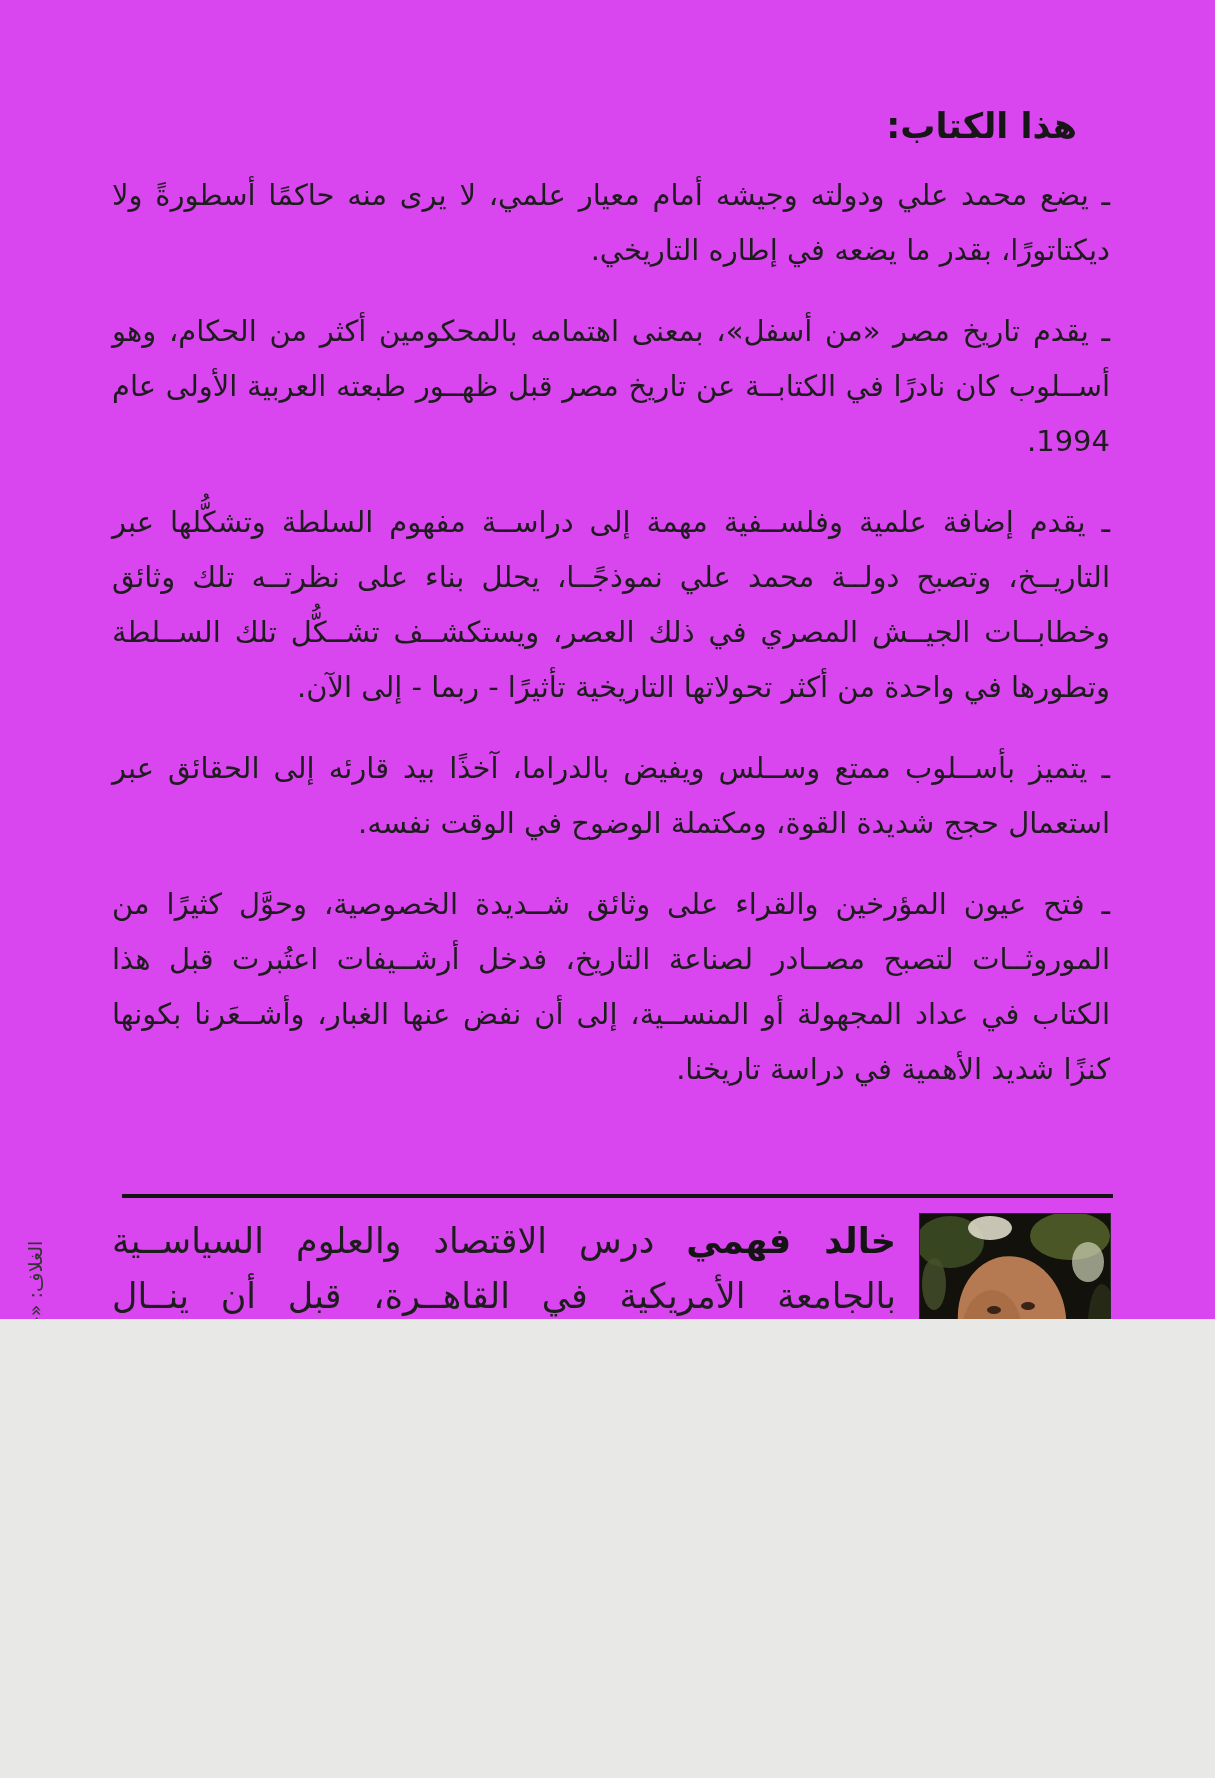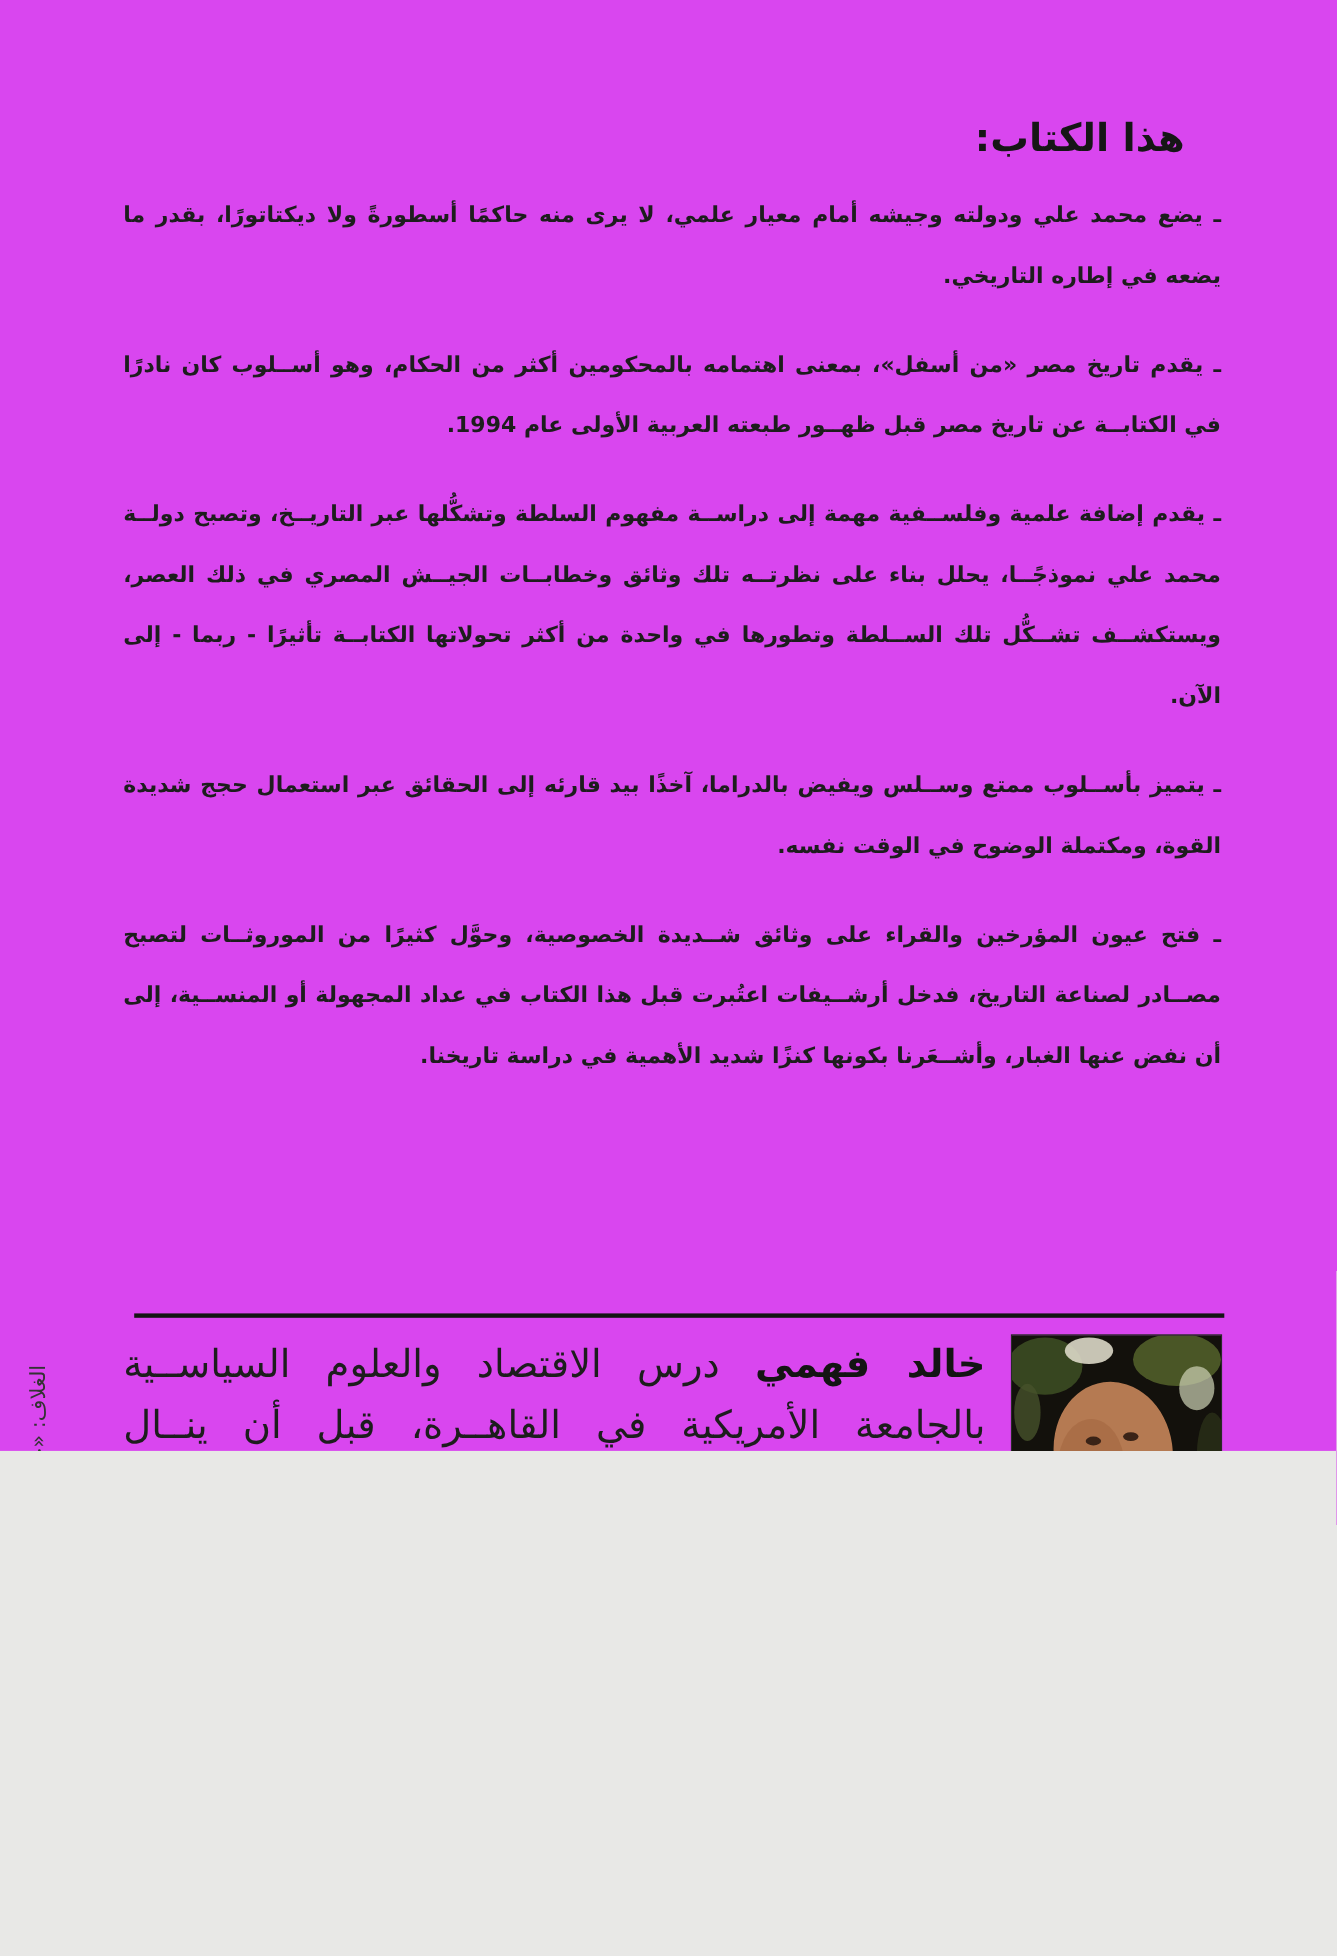--- a/index.html
+++ b/index.html
@@ -19,24 +19,23 @@
     font-size:35px;font-weight:bold;color:#161616;
     letter-spacing:0;
   }
   
   .body-copy{
     position:absolute;top:168px;right:105px;left:112px;
     direction:rtl;
   }
   .body-copy p{
     margin:0 0 26px 0;
-    font-size:20px;line-height:55px;
+    font-size:29px;line-height:55px;
     text-align:justify;text-justify:inter-word;
     color:#1d1d1d;
-    font-weight:bold;
   }
   
   .divider{
     position:absolute;top:1194px;left:122px;width:991px;height:4px;
     background:#141414;border:none;margin:0;
   }
   
   .bio{
     position:absolute;top:1214px;right:105px;left:112px;
     direction:rtl;
@@ -100,21 +99,21 @@
 </head>
 <body>
 
 <div class="page">
 
   <div class="heading">هذا الكتاب:</div>
 
   <div class="body-copy">
     <p>ـ يضع محمد علي ودولته وجيشه أمام معيار علمي، لا يرى منه حاكمًا أسطورةً ولا ديكتاتورًا، بقدر ما يضعه في إطاره التاريخي.</p>
     <p>ـ يقدم تاريخ مصر «من أسفل»، بمعنى اهتمامه بالمحكومين أكثر من الحكام، وهو أســلوب كان نادرًا في الكتابــة عن تاريخ مصر قبل ظهــور طبعته العربية الأولى عام 1994.</p>
-    <p>ـ يقدم إضافة علمية وفلســفية مهمة إلى دراســة مفهوم السلطة وتشكُّلها عبر التاريــخ، وتصبح دولــة محمد علي نموذجًــا، يحلل بناء على نظرتــه تلك وثائق وخطابــات الجيــش المصري في ذلك العصر، ويستكشــف تشــكُّل تلك الســلطة وتطورها في واحدة من أكثر تحولاتها الكتابــة تأثيرًا - ربما - إلى الآن.</p>
+    <p>ـ يقدم إضافة علمية وفلســفية مهمة إلى دراســة مفهوم السلطة وتشكُّلها عبر التاريــخ، وتصبح دولــة محمد علي نموذجًــا، يحلل بناء على نظرتــه تلك وثائق وخطابــات الجيــش المصري في ذلك العصر، ويستكشــف تشــكُّل تلك الســلطة وتطورها في واحدة من أكثر تحولاتها التاريخية تأثيرًا - ربما - إلى الآن.</p>
     <p>ـ يتميز بأســلوب ممتع وســلس ويفيض بالدراما، آخذًا بيد قارئه إلى الحقائق عبر استعمال حجج شديدة القوة، ومكتملة الوضوح في الوقت نفسه.</p>
     <p>ـ فتح عيون المؤرخين والقراء على وثائق شــديدة الخصوصية، وحوَّل كثيرًا من الموروثــات لتصبح مصــادر لصناعة التاريخ، فدخل أرشــيفات اعتُبرت قبل هذا الكتاب في عداد المجهولة أو المنســية، إلى أن نفض عنها الغبار، وأشــعَرنا بكونها كنزًا شديد الأهمية في دراسة تاريخنا.</p>
   </div>
 
   <hr class="divider">
 
   <div class="bio">
     <span class="photo-frame">
       
       <svg width="190" height="220" viewBox="0 0 190 220">

